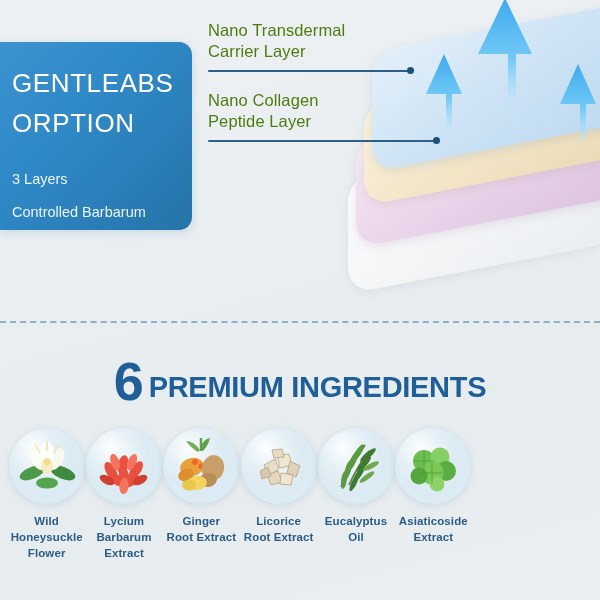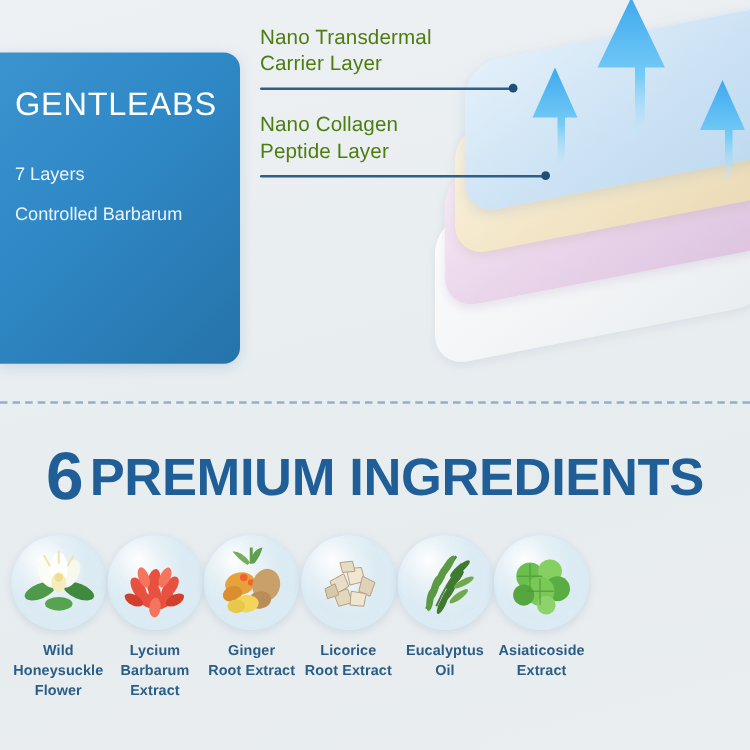--- a/index.html
+++ b/index.html
@@ -9,21 +9,21 @@
     background:linear-gradient(165deg,#eef1f4 0%,#e9eef1 35%,#e7ecef 70%,#eaeef1 100%);
     position:relative;
   }
   #infographic{position:relative;width:600px;height:600px;}
 
   
   #top-section{position:absolute;left:0;top:0;width:600px;height:322px;overflow:hidden;}
 
   
   #brand-panel{
-    position:absolute;left:0;top:42px;width:192px;height:249px;
+    position:absolute;left:0;top:42px;width:192px;height:188px;
     background:linear-gradient(135deg,#3b93cf 0%,#2f89c6 40%,#2a7cb6 75%,#2573a9 100%);
     border-radius:0 13px 13px 0;
     box-shadow:0 2px 10px rgba(40,110,160,.18);
     color:#ffffff;
     box-sizing:border-box;
     padding:22px 0 0 12px;
   }
   .brand-title{
     font-size:26px;letter-spacing:.6px;font-weight:400;line-height:1.52;
     color:#ffffff;white-space:nowrap;
@@ -90,21 +90,21 @@
     border-top:2.5px dashed #8fb0cd;
   }
 
   
   #bottom-section{position:absolute;left:0;top:324px;width:600px;height:276px;}
   #headline{
     position:absolute;left:0;top:26px;width:600px;text-align:center;
     color:#1f5e96;font-weight:700;letter-spacing:.2px;white-space:nowrap;
   }
   #headline-number{font-size:54px;font-weight:700;vertical-align:-3px;}
-  #headline-rest{font-size:42px;font-weight:700;letter-spacing:-.3px;}
+  #headline-rest{font-size:29px;font-weight:700;letter-spacing:-.3px;}
 
   
   #ingredients-row{
     position:absolute;left:0;top:104px;width:480px;
     display:flex;justify-content:space-between;padding:0 8px;box-sizing:border-box;
   }
   .ingredient{
     width:96px;display:flex;flex-direction:column;align-items:center;
   }
   .ingredient-bubble{
@@ -169,21 +169,22 @@
               <stop offset="100%" stop-color="#cde9fb" stop-opacity="0.25"></stop>
             </linearGradient>
           </defs>
           <path d="M20 2 L38 42 L28 42 L28 70 Q28 80 18 84 Q24 75 22 66 L22 42 L2 42 Z" fill="url(#ag3)"></path>
         </svg>
       </div>
     </div>
 
     <div id="brand-panel">
       <div class="brand-title">GENTLEABS</div>
-      <div class="brand-sub" id="brand-sub-1">7 Layers</div>
+      <div class="brand-title">ORPTION</div>
+      <div class="brand-sub" id="brand-sub-1">3 Layers</div>
       <div class="brand-sub" id="brand-sub-2">Controlled Barbarum</div>
     </div>
 
     <div class="callout" id="callout-1">
       <div class="callout-text">Nano Transdermal
 Carrier Layer</div>
       <div class="callout-rule" style="left:0;top:50px;width:202px;"></div>
       <div class="callout-dot" style="left:199px;top:47px;"></div>
     </div>
 

